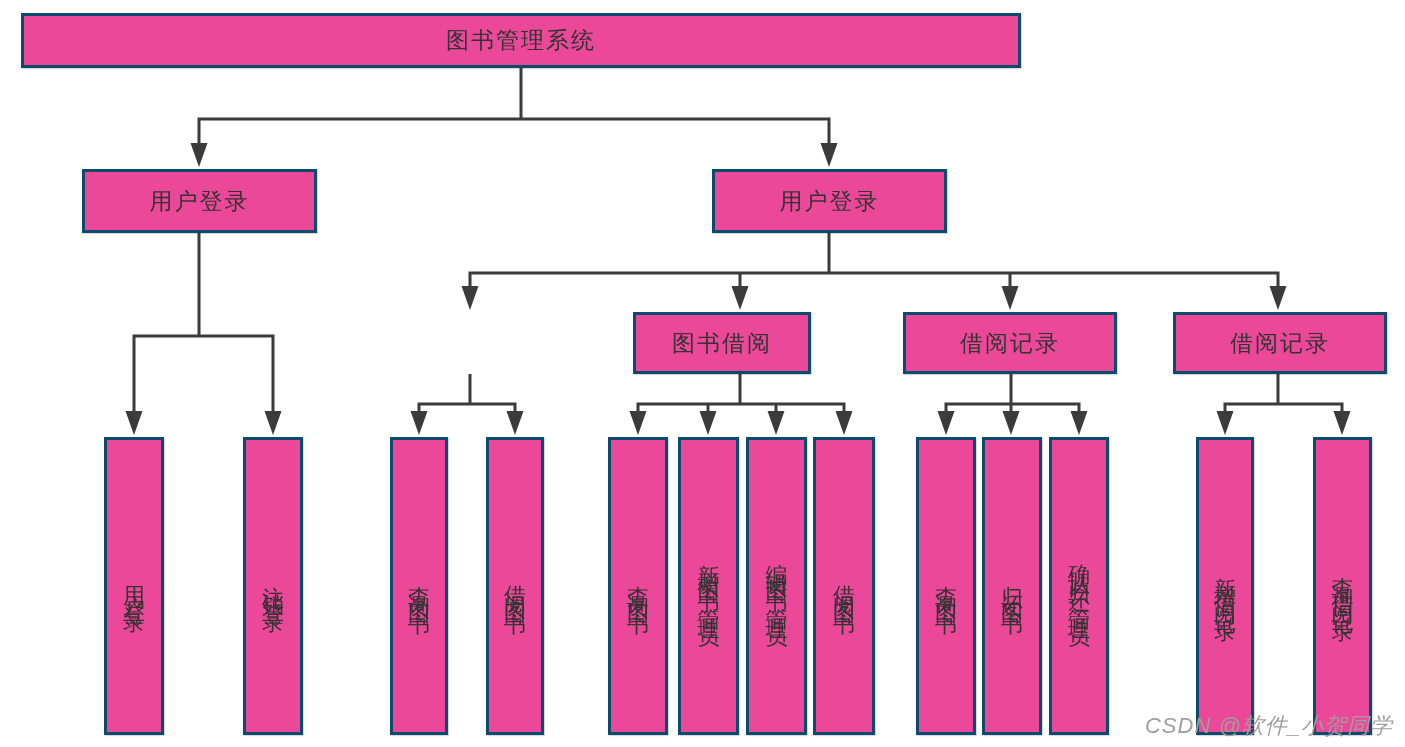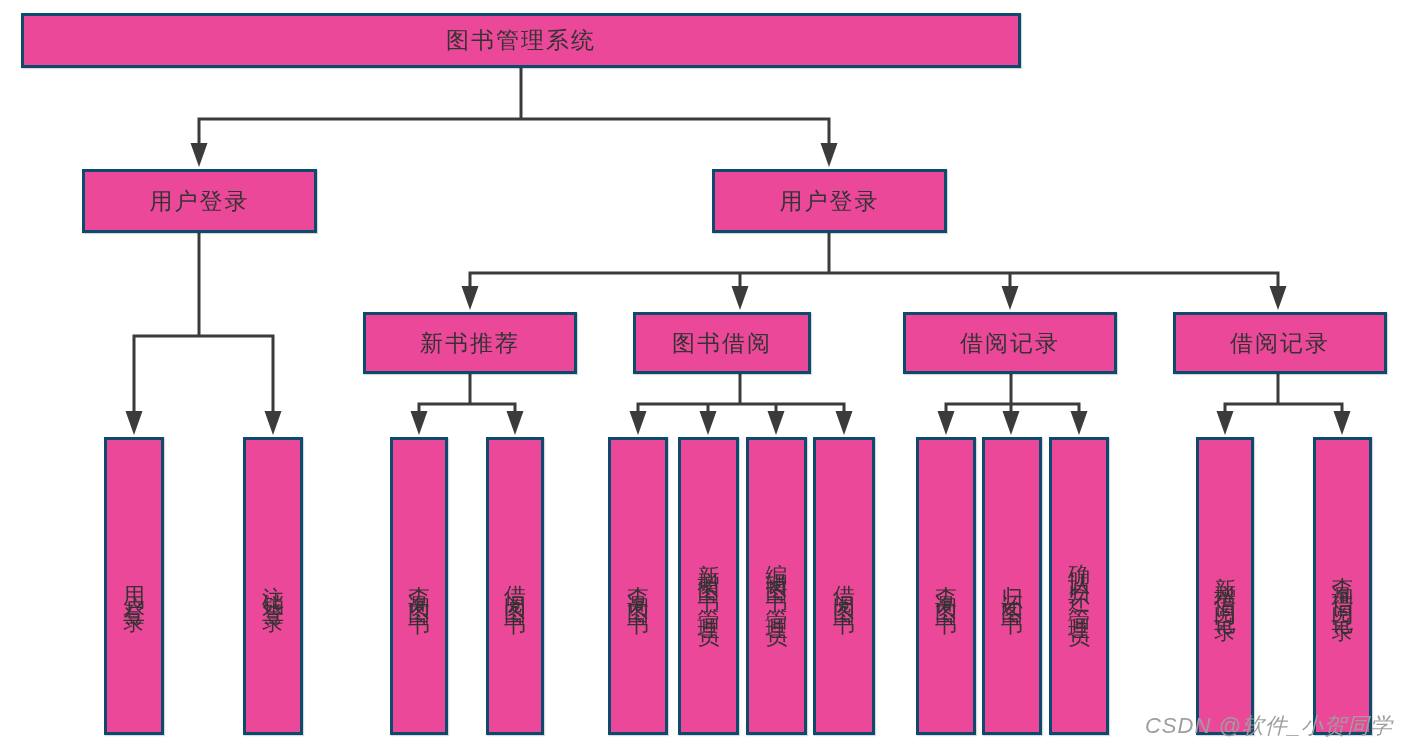--- a/index.html
+++ b/index.html
@@ -100,21 +100,20 @@
     <path d="M1225,416 V404 H1342 V416"></path>
     <polygon points="1216.5,411 1233.5,411 1225,435"></polygon>
     <polygon points="1333.5,411 1350.5,411 1342,435"></polygon>
   </svg>
 
   <div class="node h-node n-root">图书管理系统</div>
 
   <div class="node h-node n-l1a">用户登录</div>
   <div class="node h-node n-l1b">用户登录</div>
 
-  <div class="node h-node n-l2a">新书推荐</div>
   <div class="node h-node n-l2b">图书借阅</div>
   <div class="node h-node n-l2c">借阅记录</div>
   <div class="node h-node n-l2d">借阅记录</div>
 
   <div class="node v-node leaf lf-u0">用户登录</div>
   <div class="node v-node leaf lf-u1">注销登录</div>
 
   <div class="node v-node leaf lf-a0">查询图书</div>
   <div class="node v-node leaf lf-a1">借阅图书</div>
 

